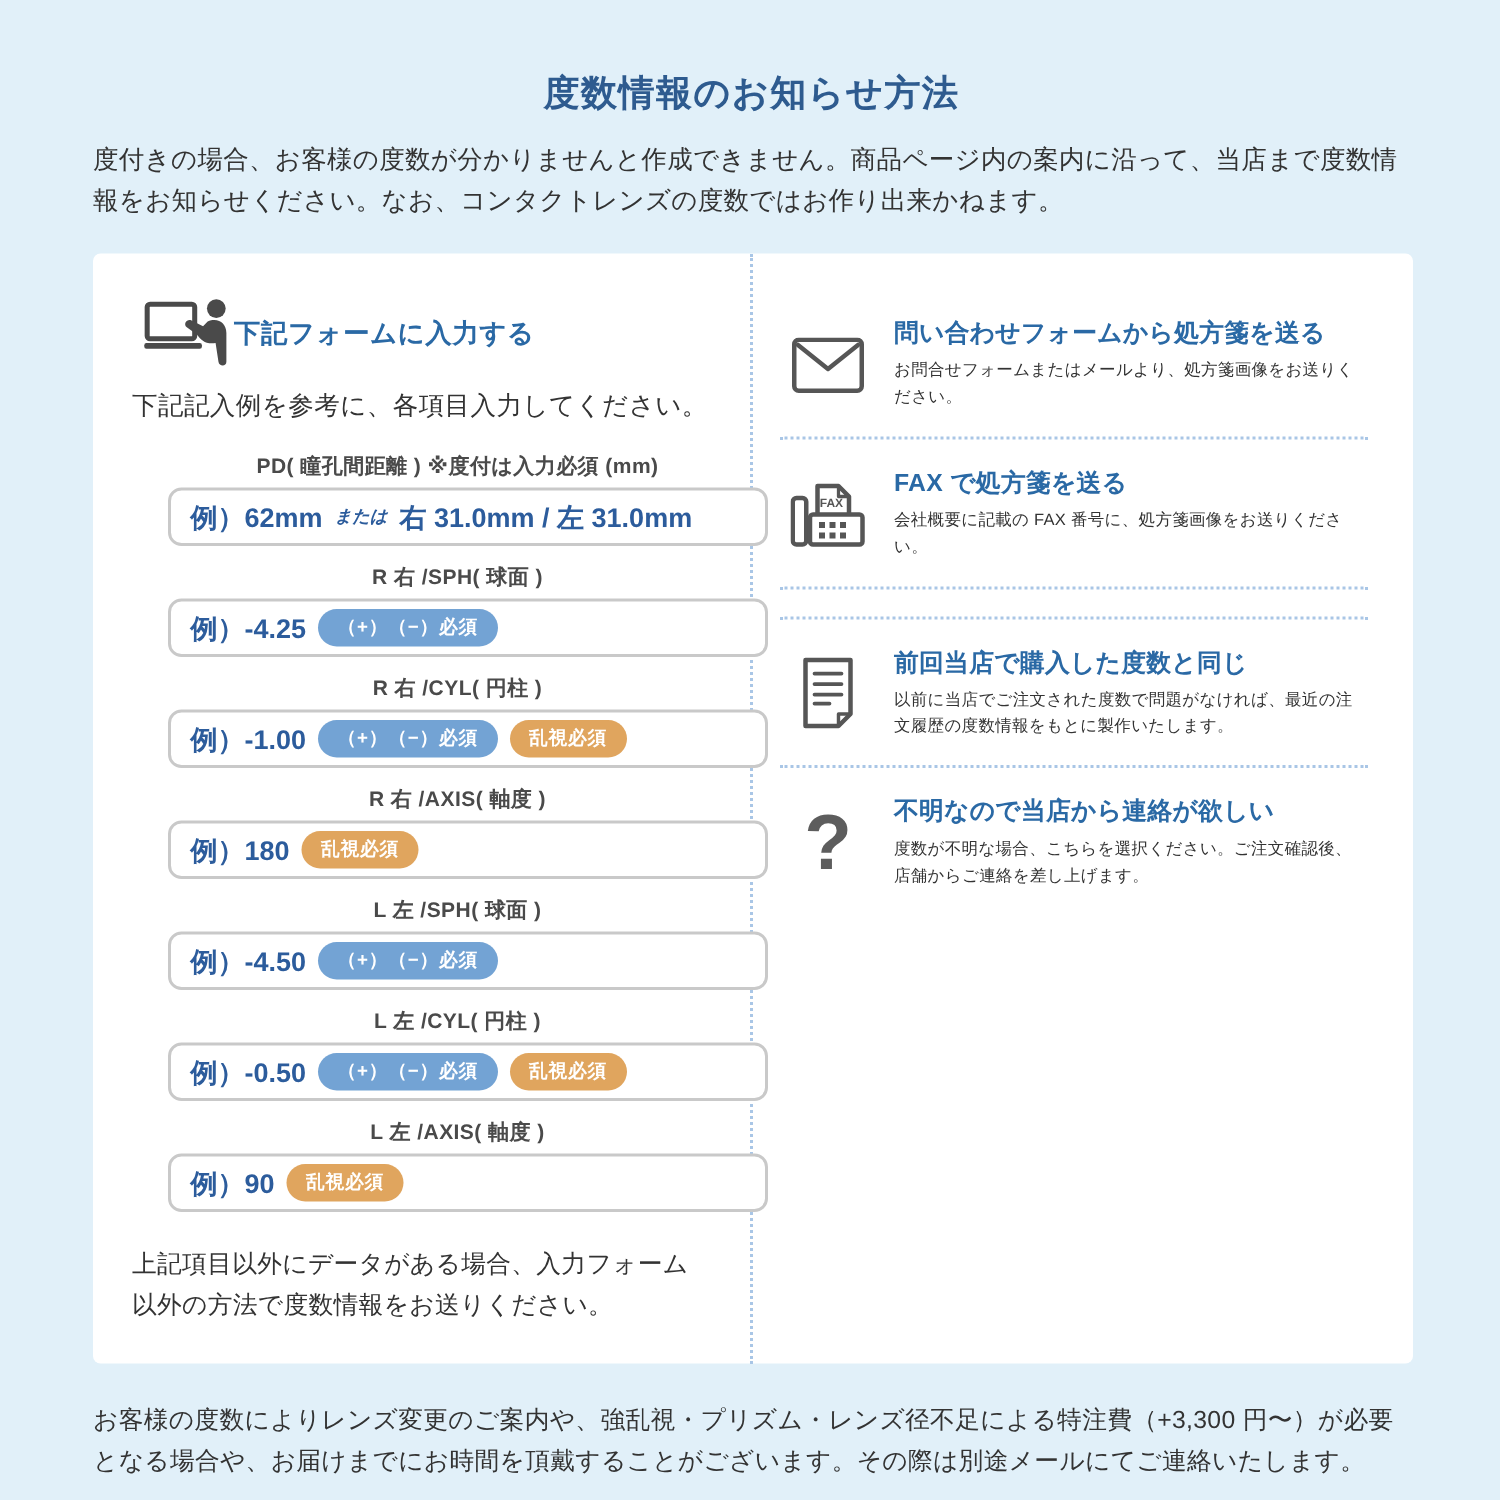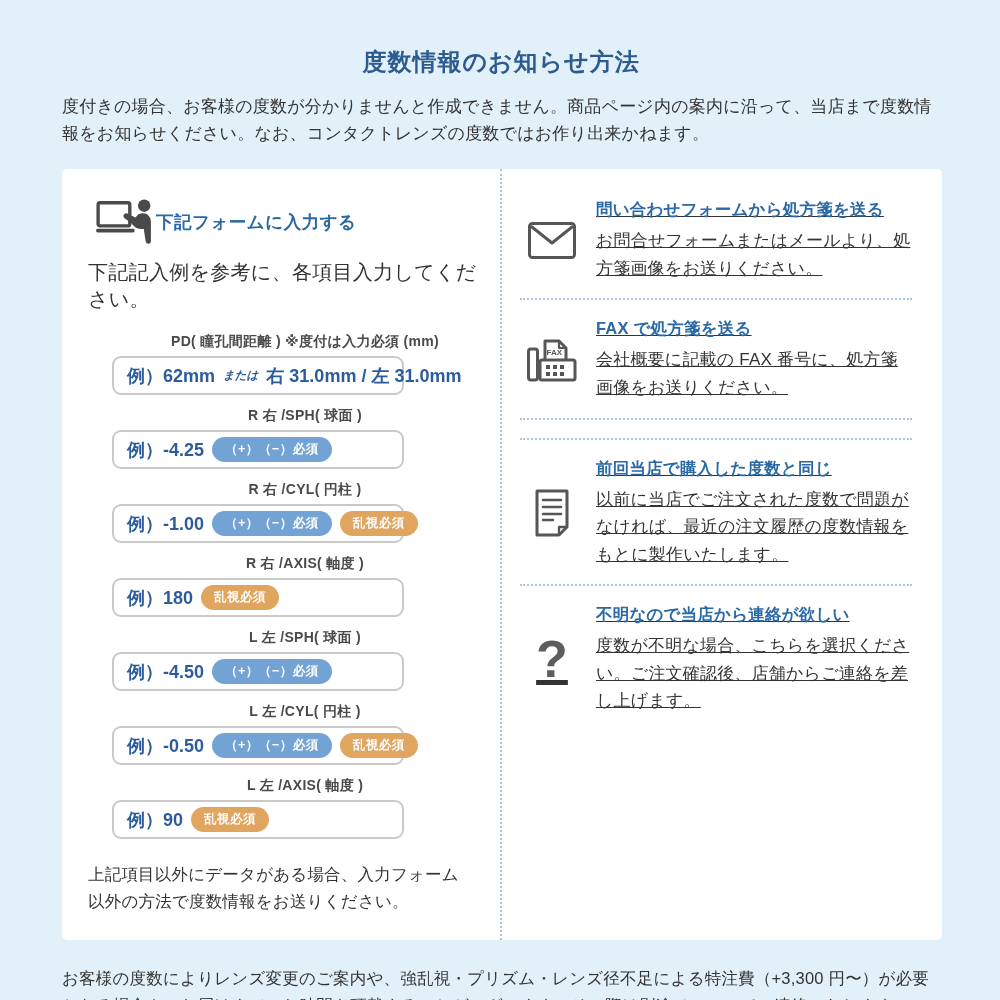--- a/index.html
+++ b/index.html
@@ -27,51 +27,51 @@
     width: 440px; flex: 0 0 440px;
     border-right: 2px dotted var(--divider-blue, #a9c6e6);
     padding: 26px 10px 26px 26px;
   }
   .form-header { display: flex; align-items: center; margin: 2px 0 12px 8px; }
   .hdr-icon { width: 60px; height: 50px; display: inline-flex; align-items: center; }
   .form-title {
     font-size: 17.5px; font-weight: bold; letter-spacing: 0.5px;
     color: var(--accent-blue, #2a69a5);
   }
-  .form-instruction { font-size: 20px; letter-spacing: 0.3px; margin: 0 0 20px 0; }
+  .form-instruction { font-size: 17px; letter-spacing: 0.3px; margin: 0 0 20px 0; }
   .fields { margin-left: 24px; }
   .field-row { margin: 0; text-align: center; }
   .field-label {
     font-size: 14px; font-weight: bold; color: #4a4a4a;
     margin: 0 0 5px 8px; letter-spacing: 0.3px;
   }
   .field-box {
-    width: 292px; height: 39px; background: #fff;
+    width: 400px; height: 39px; background: #fff;
     border: 2px solid #c9c9c9; border-radius: 9px;
     display: flex; align-items: center; gap: 8px;
     padding: 0 8px 0 13px; margin: 0 0 12px 0;
   }
   .ex { font-size: 18px; font-weight: bold; color: var(--example-blue, #2c5c9c); white-space: nowrap; }
   .ex-small { font-size: 11.5px; font-weight: bold; color: var(--example-blue, #2c5c9c); white-space: nowrap; font-style: italic; }
   .badge {
     border-radius: 999px; color: #fff; font-size: 12.5px; font-weight: bold;
     padding: 4px 13px; white-space: nowrap; letter-spacing: 0.5px;
   }
   .badge.blue { background: var(--badge-blue, #73a3d4); }
   .badge.orange { background: var(--badge-orange, #e0a55e); }
   .form-note { font-size: 16.5px; line-height: 1.6; letter-spacing: 0.2px; margin: 22px 0 0 0; width: 380px; }
-  .col-right { flex: 1; padding: 30px 30px 16px 18px; text-decoration: underline; }
+  .col-right { flex: 1; padding: 42px 30px 16px 18px; }
   .method { display: flex; gap: 12px; align-items: center; }
   .method-icon { width: 64px; flex: 0 0 64px; display: flex; justify-content: center; }
   .method-content { flex: 1; }
   .method-title {
     font-size: 16.5px; font-weight: bold; letter-spacing: 0.2px;
     color: var(--accent-blue, #2a69a5); margin: 0 0 6px 0;
   }
-  .method-body { font-size: 17px; line-height: 1.62; letter-spacing: 0.2px; margin: 0; }
+  .method-body { font-size: 11px; line-height: 1.62; letter-spacing: 0.2px; margin: 0; }
   .method-divider {
     border: none; border-top: 2px dotted var(--divider-blue, #a9c6e6);
     margin: 16px 0 18px 0;
   }
   .q-mark { font-size: 52px; font-weight: bold; color: #5d5d5d; line-height: 1; }
   .footer { font-size: 16.5px; line-height: 1.65; letter-spacing: 0.2px; margin: 25px 0 0 0; }
 </style>
 </head>
 <body>
 

